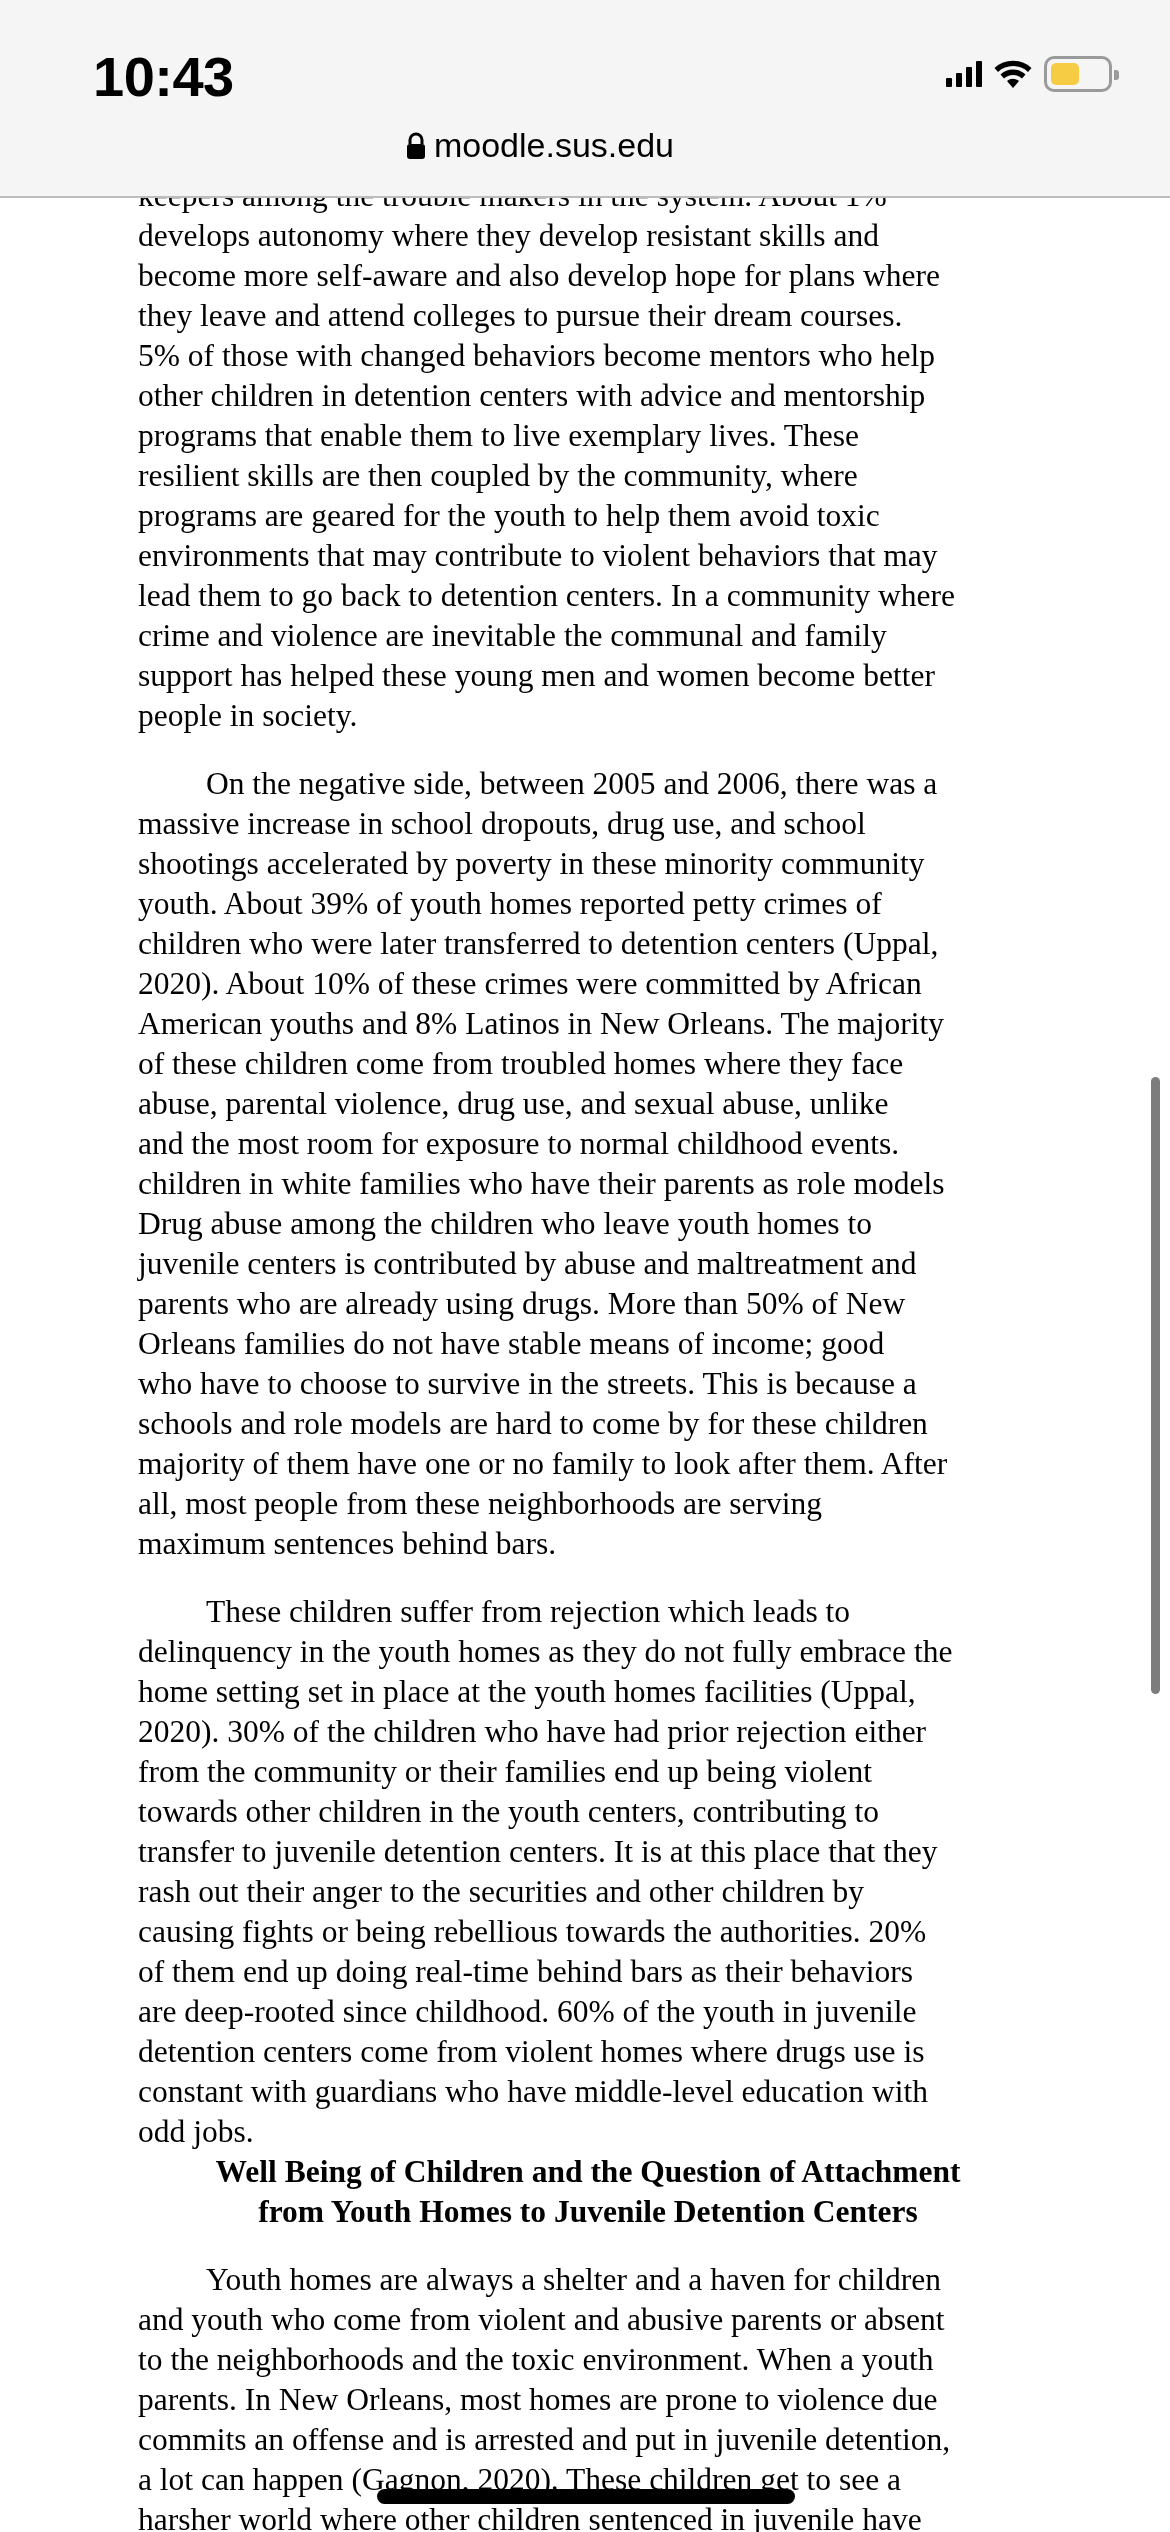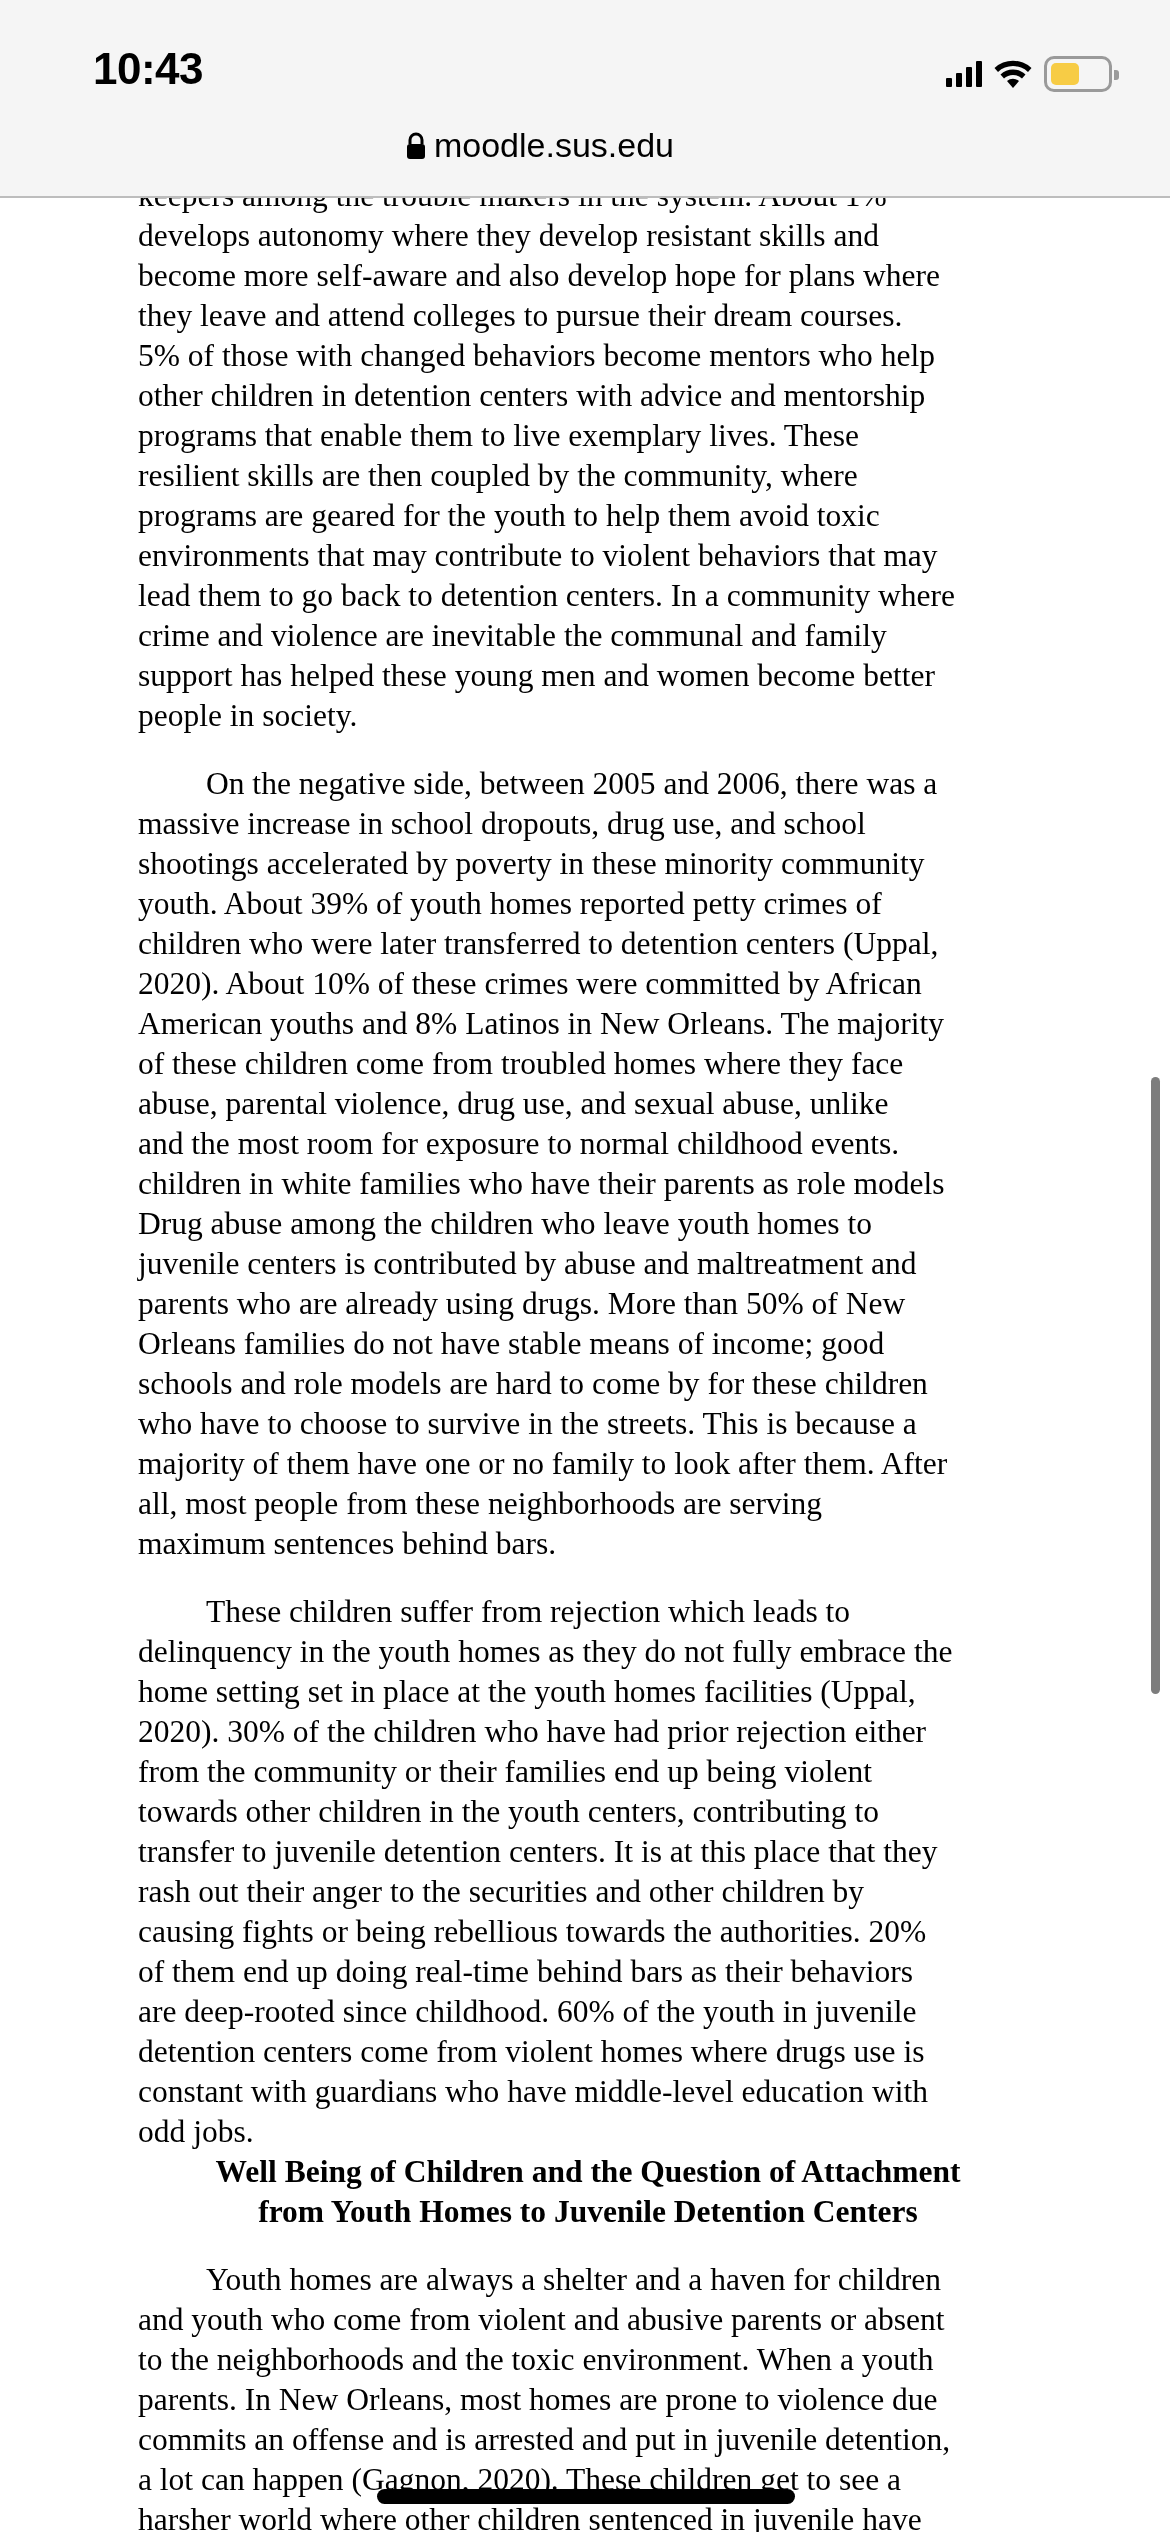--- a/index.html
+++ b/index.html
@@ -5,21 +5,21 @@
   * { margin: 0; padding: 0; box-sizing: border-box; }
   html, body { width: 1170px; height: 2532px; overflow: hidden; background: #ffffff; }
   body { position: relative; font-family: "Liberation Serif", serif; color: #000; }
 
   .top-chrome {
     position: absolute; left: 0; top: 0; width: 1170px; height: 198px;
     background: #f5f5f5; border-bottom: 2px solid #bdbdbd; z-index: 10;
   }
   .status-time {
     position: absolute; left: 93px; top: 44px;
-    font-family: "Liberation Sans", sans-serif; font-size: 44px; font-weight: 700;
+    font-family: "Liberation Sans", sans-serif; font-size: 56px; font-weight: 700;
     letter-spacing: -0.5px; color: #000;
   }
   .status-icons { position: absolute; right: 58px; top: 56px; height: 36px; display: flex; align-items: center; gap: 12px; }
   .signal { display: flex; align-items: flex-end; gap: 4px; height: 26px; }
   .signal span { width: 6px; background: #000; border-radius: 1px; display: block; }
   .battery { position: relative; width: 68px; height: 36px; border: 3px solid #9a9a9a; border-radius: 10px; }
   .battery-fill { position: absolute; left: 4px; top: 4px; height: 22px; background: #f7cc45; border-radius: 5px; }
   .battery-cap { position: absolute; right: -10px; top: 11px; width: 5px; height: 10px; background: #9a9a9a; border-radius: 0 3px 3px 0; }
 
   .url-bar {
@@ -76,22 +76,22 @@
       <span class="line">2020). About 10% of these crimes were committed by African</span>
       <span class="line">American youths and 8% Latinos in New Orleans. The majority</span>
       <span class="line">of these children come from troubled homes where they face</span>
       <span class="line">abuse, parental violence, drug use, and sexual abuse, unlike</span>
       <span class="line">and the most room for exposure to normal childhood events.</span>
       <span class="line">children in white families who have their parents as role models</span>
       <span class="line">Drug abuse among the children who leave youth homes to</span>
       <span class="line">juvenile centers is contributed by abuse and maltreatment and</span>
       <span class="line">parents who are already using drugs. More than 50% of New</span>
       <span class="line">Orleans families do not have stable means of income; good</span>
+      <span class="line">who have to choose to survive in the streets. This is because a</span>
       <span class="line">schools and role models are hard to come by for these children</span>
-      <span class="line">who have to choose to survive in the streets. This is because a</span>
       <span class="line">majority of them have one or no family to look after them. After</span>
       <span class="line">all, most people from these neighborhoods are serving</span>
       <span class="line">maximum sentences behind bars.</span>
     </p>
   <p id="p3">
       <span class="line indent">These children suffer from rejection which leads to</span>
       <span class="line">delinquency in the youth homes as they do not fully embrace the</span>
       <span class="line">home setting set in place at the youth homes facilities (Uppal,</span>
       <span class="line">2020). 30% of the children who have had prior rejection either</span>
       <span class="line">from the community or their families end up being violent</span>

